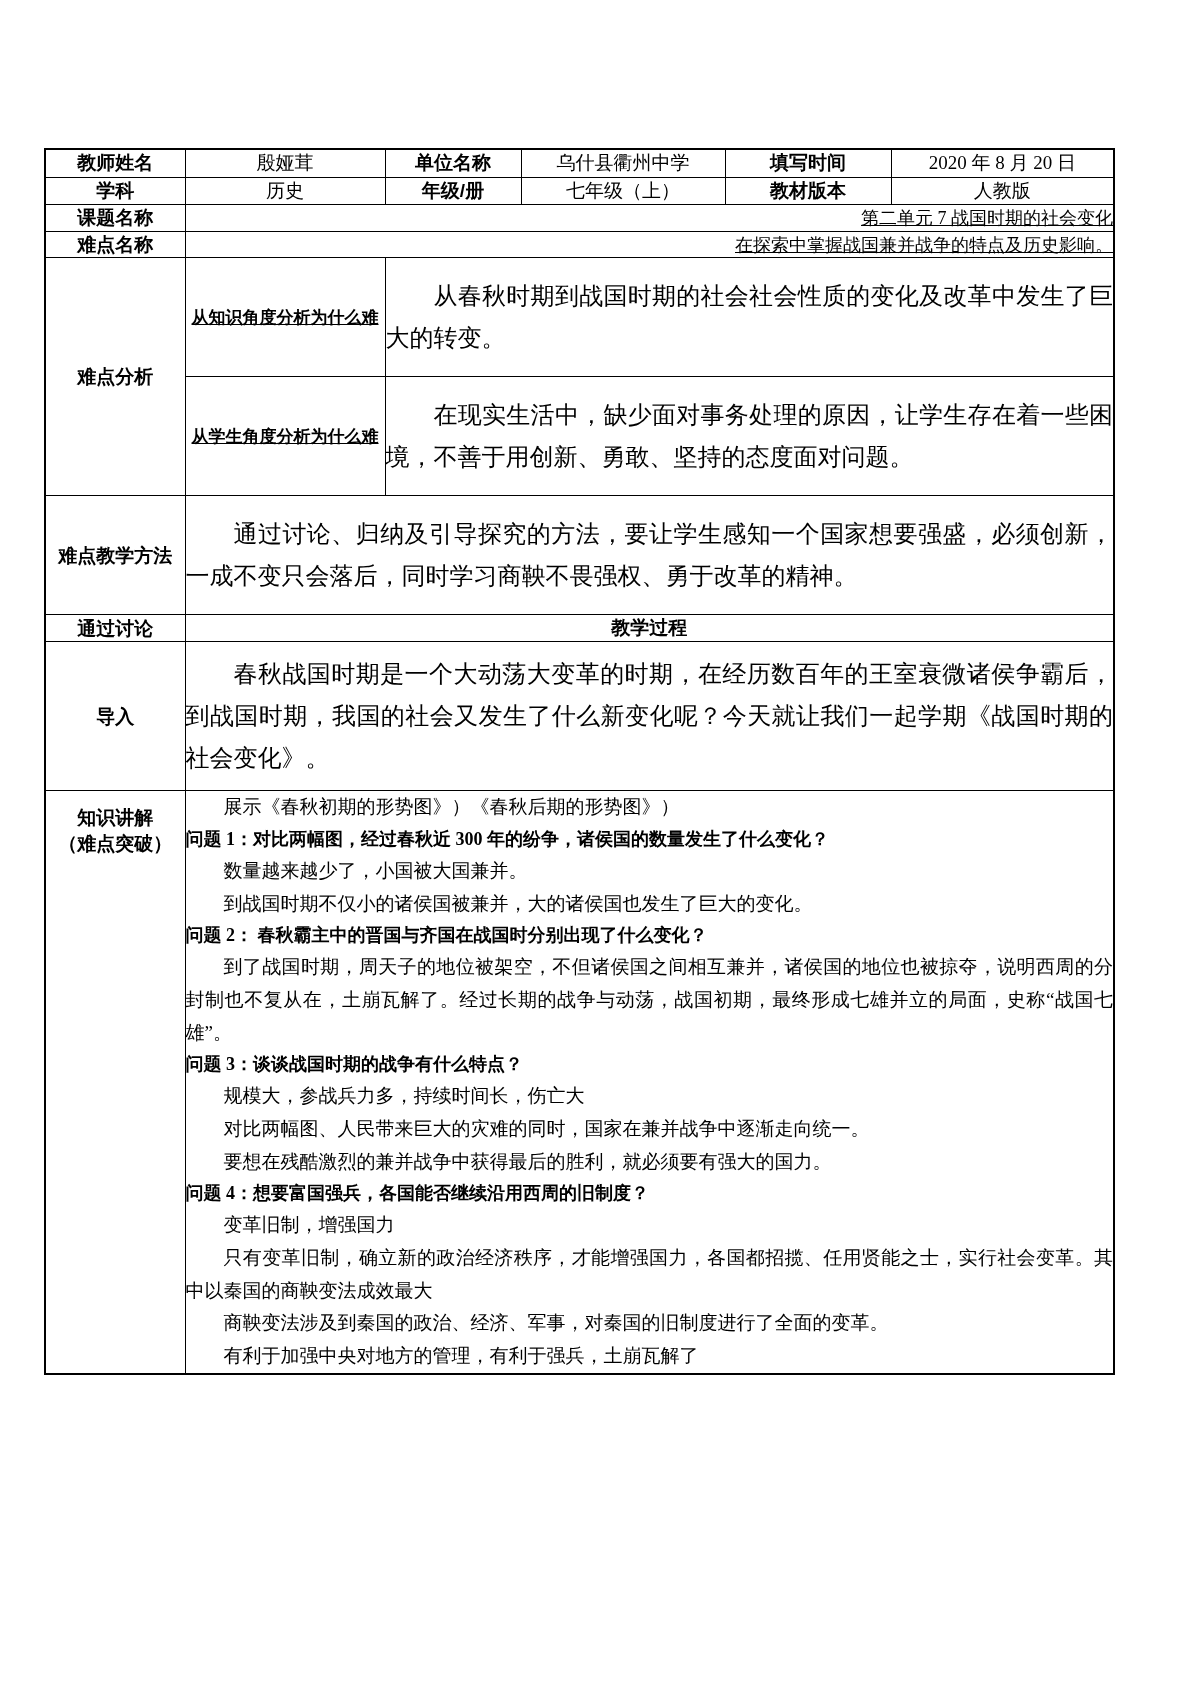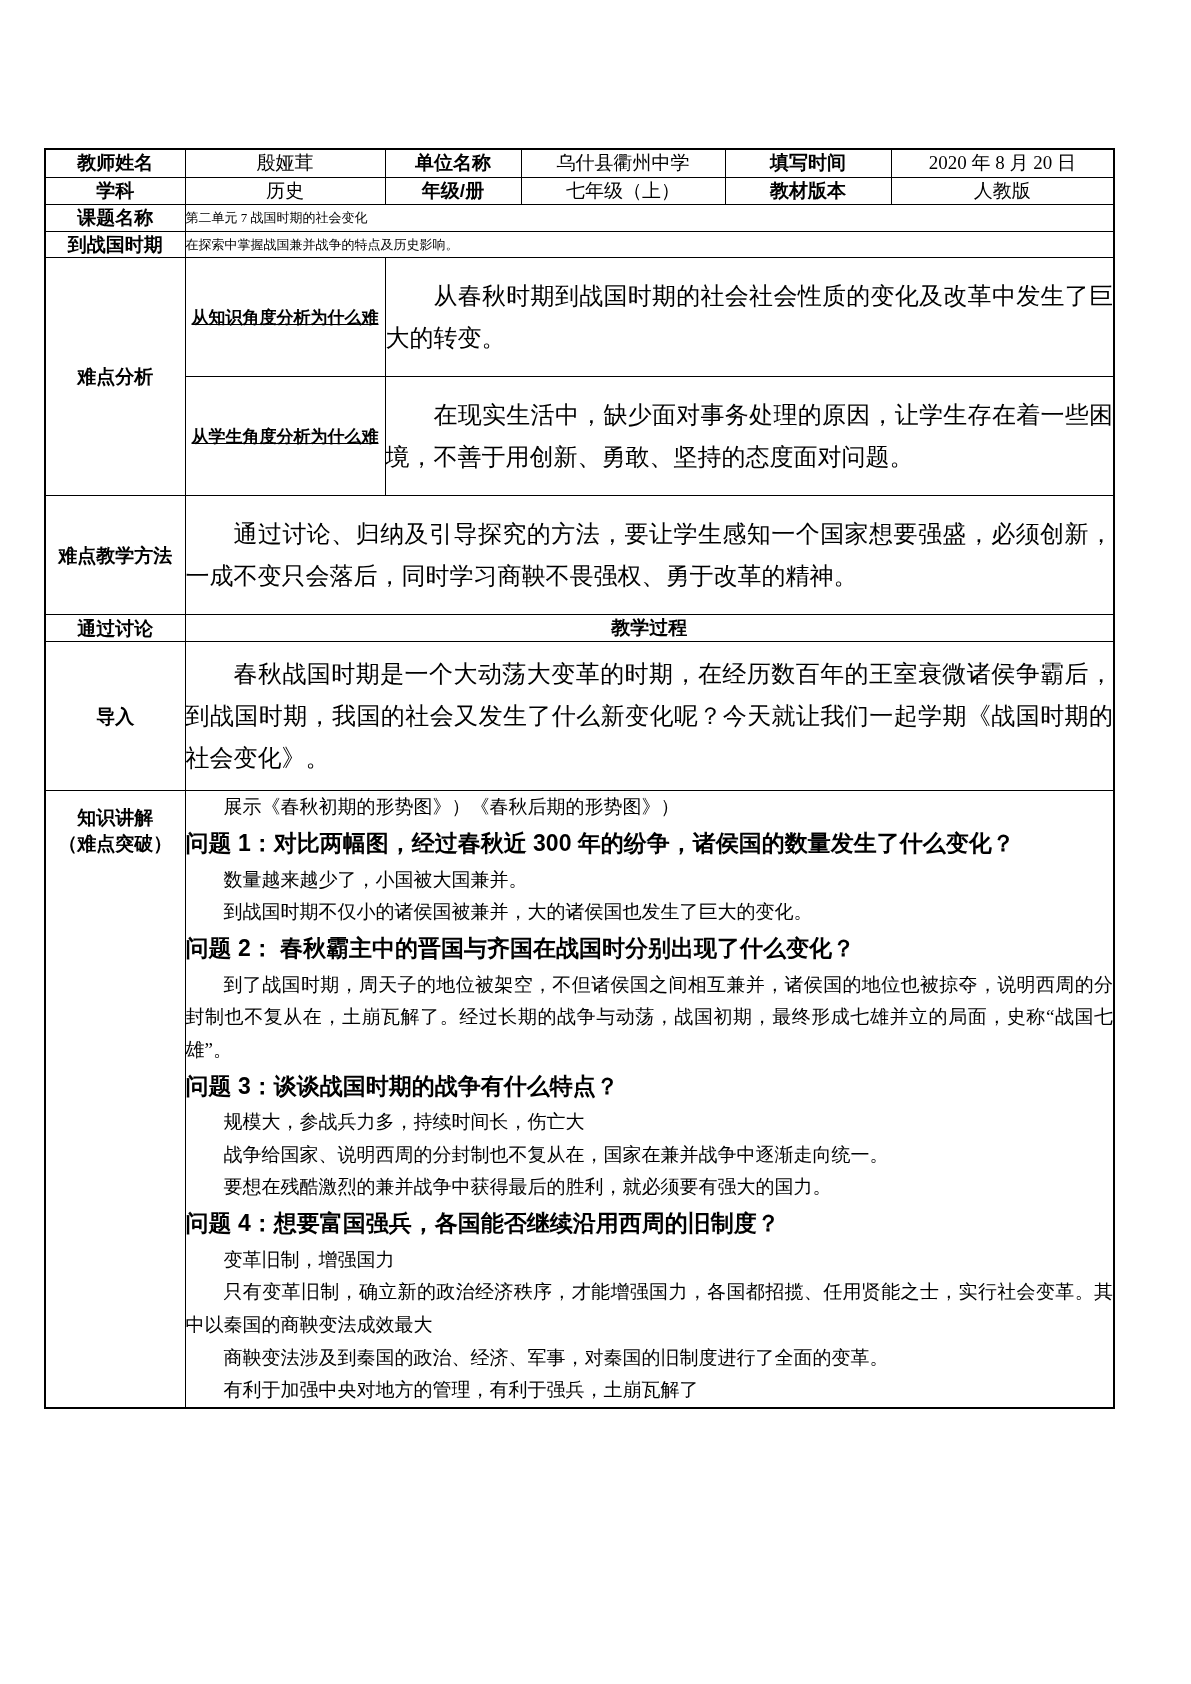--- a/index.html
+++ b/index.html
@@ -47,23 +47,24 @@
   .val {
     font-family: "Liberation Serif", "DejaVu Serif", serif;
     text-align: center;
     font-size: 19px;
     line-height: 1.4;
     padding: 8px 6px;
     margin-left: 35px;
   }
   .val-wide {
     font-family: "Liberation Serif", "DejaVu Serif", serif;
-    text-align: left;
-    font-size: 13px;
+    text-align: right;
+    font-size: 18px;
     padding: 14px 10px;
+    text-decoration: underline;
   }
   .sub-lbl {
     font-family: "Liberation Sans", "DejaVu Sans", sans-serif;
     font-weight: bold;
     text-align: center;
     font-size: 17px;
     line-height: 1.6;
     padding: 10px 6px;
     text-decoration: underline;
   }
@@ -94,24 +95,24 @@
     text-indent: 2em;
     text-align: justify;
     text-justify: inter-ideograph;
   }
   .line-flat {
     text-indent: 0;
     text-align: justify;
     text-justify: inter-ideograph;
   }
   .q {
-    font-family: Liberation Sans, sans-serif;
+    font-family: Liberation Serif, serif;
     font-weight: bold;
     text-indent: 0;
-    font-size: 23px;
+    font-size: 18px;
   }
   .cell-pad-tall { height: 118px; }
 </style>
 </head>
 <body>
 
 <div class="page">
   <table class="doc-table">
     <colgroup>
       <col style="width:140px">
@@ -140,21 +141,21 @@
         <td class="lbl">教材版本</td>
         <td class="val">人教版</td>
       </tr>
 
       <tr>
         <td class="lbl">课题名称</td>
         <td class="val-wide" colspan="5">第二单元 7 战国时期的社会变化</td>
       </tr>
 
       <tr>
-        <td class="lbl">到战国时期</td>
+        <td class="lbl">难点名称</td>
         <td class="val-wide" colspan="5">在探索中掌握战国兼并战争的特点及历史影响。</td>
       </tr>
 
       <tr>
         <td class="lbl" rowspan="2">难点分析</td>
         <td class="sub-lbl cell-pad-tall">从知识角度分析为什么难</td>
         <td class="para" colspan="4">从春秋时期到战国时期的社会社会性质的变化及改革中发生了巨大的转变。</td>
       </tr>
       <tr>
         <td class="sub-lbl cell-pad-tall">从学生角度分析为什么难</td>
@@ -184,21 +185,21 @@
         <td class="content-lines" colspan="5" style="vertical-align:top">
           <div id="knowledge-lines">
               <div class="line-indent">展示《春秋初期的形势图》）《春秋后期的形势图》）</div>
               <div class="q line-flat">问题 1：对比两幅图，经过春秋近 300 年的纷争，诸侯国的数量发生了什么变化？</div>
               <div class="line-indent">数量越来越少了，小国被大国兼并。</div>
               <div class="line-indent">到战国时期不仅小的诸侯国被兼并，大的诸侯国也发生了巨大的变化。</div>
               <div class="q line-flat">问题 2： 春秋霸主中的晋国与齐国在战国时分别出现了什么变化？</div>
               <div class="line-indent">到了战国时期，周天子的地位被架空，不但诸侯国之间相互兼并，诸侯国的地位也被掠夺，说明西周的分封制也不复从在，土崩瓦解了。经过长期的战争与动荡，战国初期，最终形成七雄并立的局面，史称“战国七雄”。</div>
               <div class="q line-flat">问题 3：谈谈战国时期的战争有什么特点？</div>
               <div class="line-indent">规模大，参战兵力多，持续时间长，伤亡大</div>
-              <div class="line-indent">战争给国家、说明西周的分封制也不复从在，国家在兼并战争中逐渐走向统一。</div>
+              <div class="line-indent">对比两幅图、人民带来巨大的灾难的同时，国家在兼并战争中逐渐走向统一。</div>
               <div class="line-indent">要想在残酷激烈的兼并战争中获得最后的胜利，就必须要有强大的国力。</div>
               <div class="q line-flat">问题 4：想要富国强兵，各国能否继续沿用西周的旧制度？</div>
               <div class="line-indent">变革旧制，增强国力</div>
               <div class="line-indent">只有变革旧制，确立新的政治经济秩序，才能增强国力，各国都招揽、任用贤能之士，实行社会变革。其中以秦国的商鞅变法成效最大</div>
               <div class="line-indent">商鞅变法涉及到秦国的政治、经济、军事，对秦国的旧制度进行了全面的变革。</div>
               <div class="line-indent">有利于加强中央对地方的管理，有利于强兵，土崩瓦解了</div>
             </div>
         </td>
       </tr>
     </tbody>

